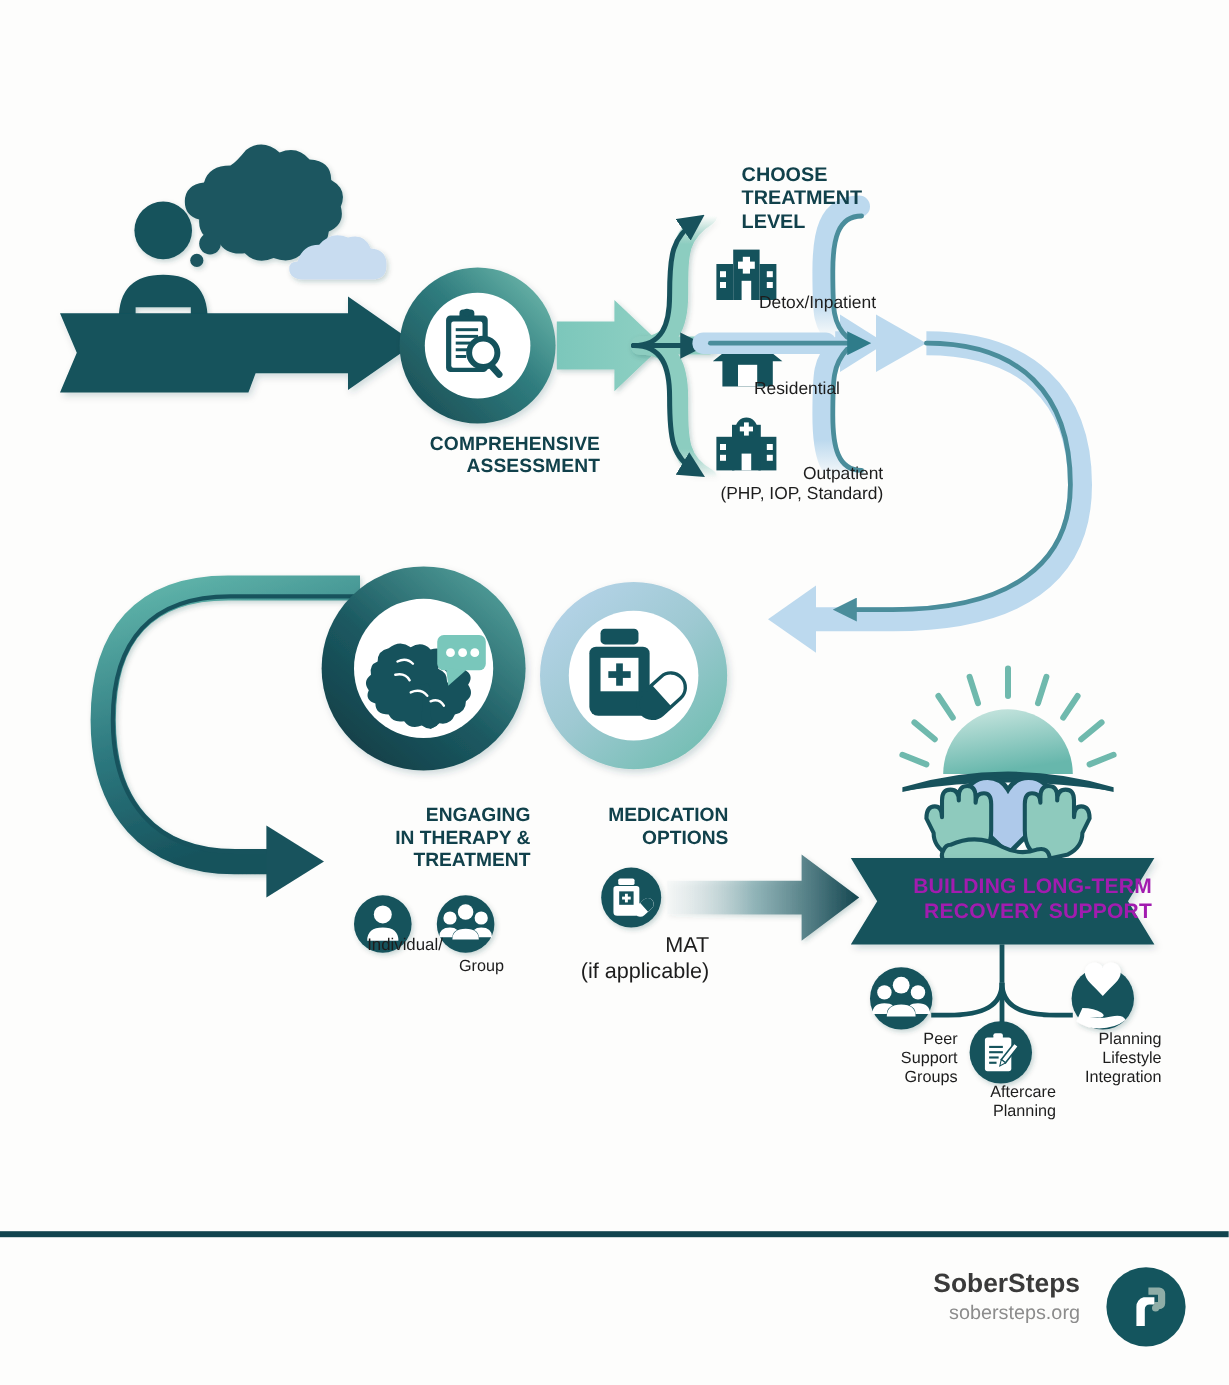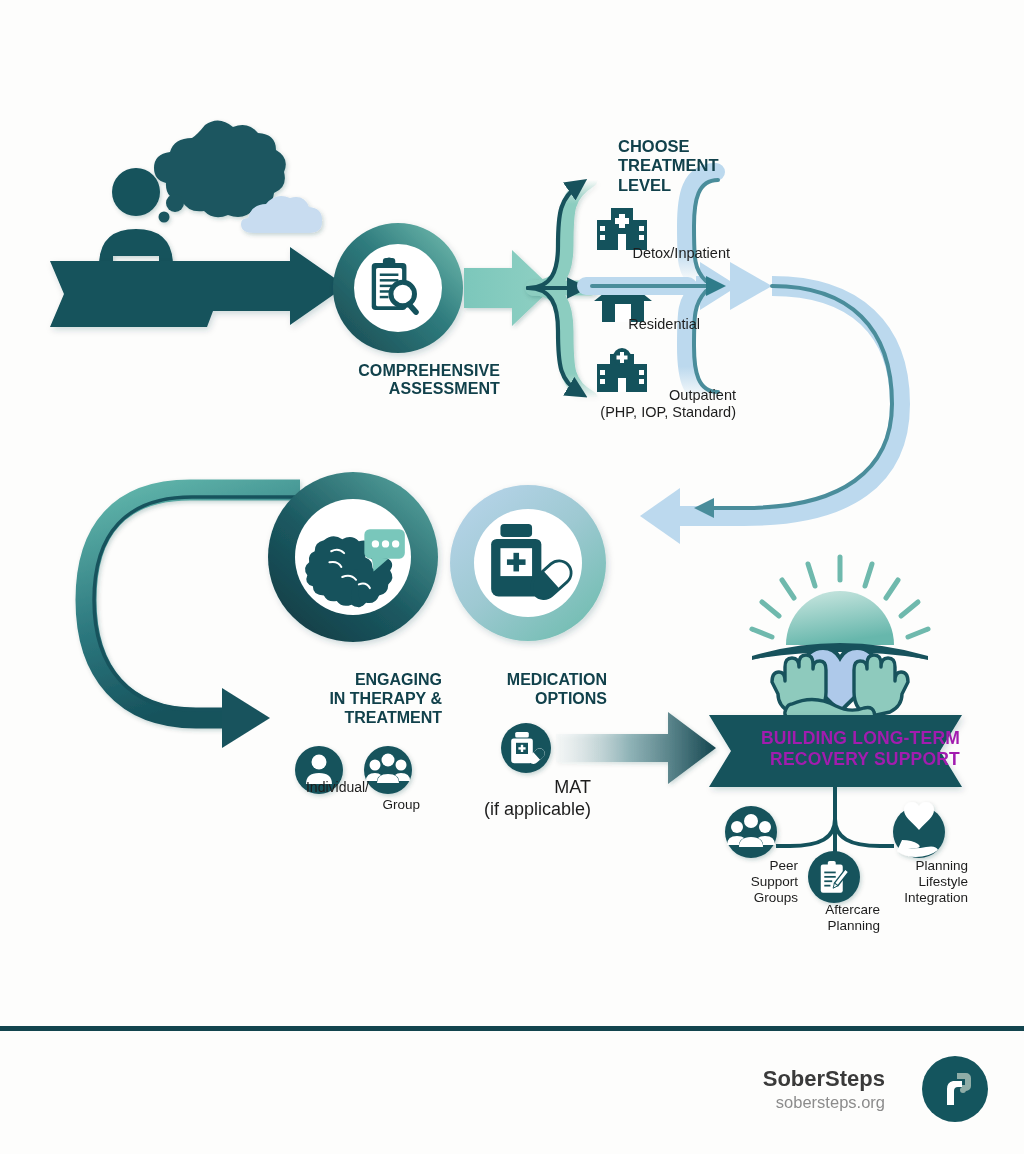--- a/index.html
+++ b/index.html
@@ -40,21 +40,21 @@
     left:720px;top:728px;width:240px;font-size:17.5px;font-weight:bold;
     color:#a21caf;line-height:1.2;letter-spacing:.2px;
   }
   #peer-label{left:706px;top:858px;width:92px;font-size:13.5px;line-height:1.2;}
   #aftercare-label{left:788px;top:902px;width:92px;font-size:13.5px;line-height:1.2;}
   #healthy-label{left:876px;top:858px;width:92px;font-size:13.5px;line-height:1.2;}
 
   
   #footer{position:absolute;left:0;top:1026px;width:1024px;height:128px;background:#fdfdfc;}
   #footer-rule{position:absolute;left:0;top:0;width:1024px;height:5px;background:#12444e;}
-  #brand-wrap{position:absolute;right:36px;top:30px;display:flex;align-items:center;gap:37px;}
+  #brand-wrap{position:absolute;right:36px;top:30px;display:flex;gap:22px;}
   #brand-text{text-align:right;}
   #brand-name{font-size:22px;font-weight:bold;color:#3a3a3a;line-height:1.25;}
   #brand-url{font-size:16.5px;color:#8c8c8c;line-height:1.3;}
   #brand-logo{width:66px;height:66px;border-radius:50%;background:#14555e;
               display:flex;align-items:center;justify-content:center;}
 </style>
 </head>
 <body>
 
 <div id="stage">

